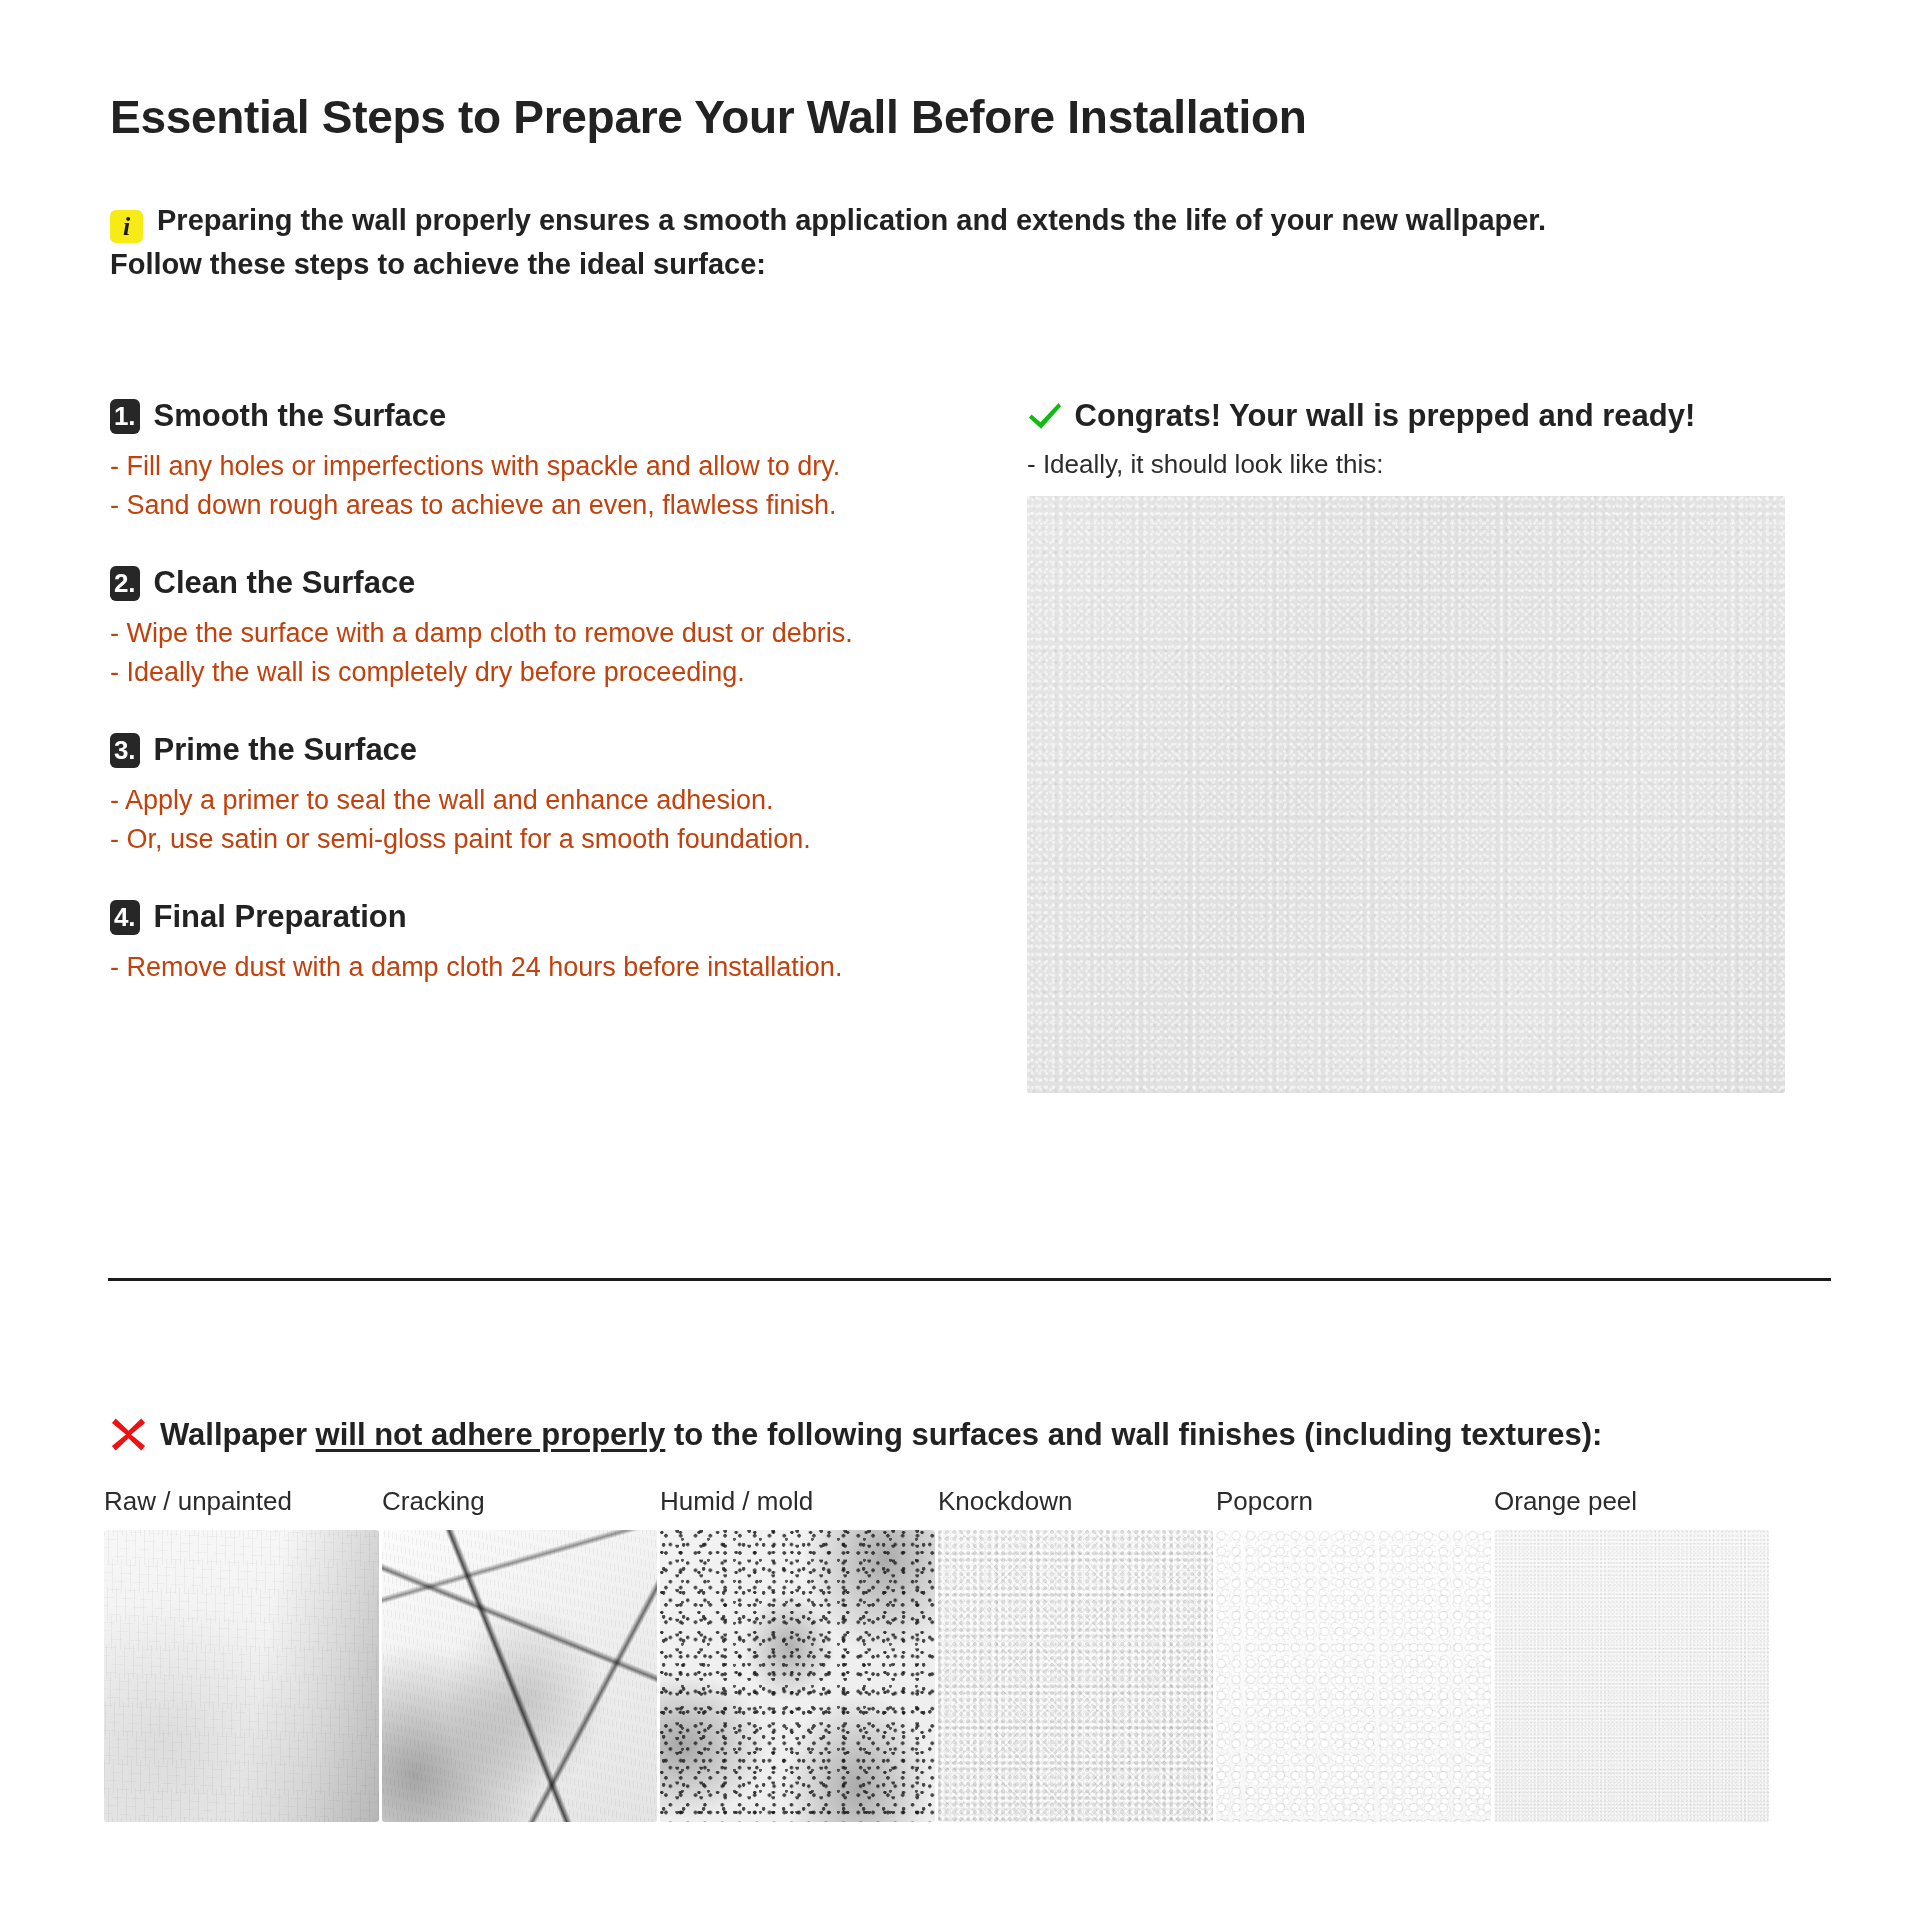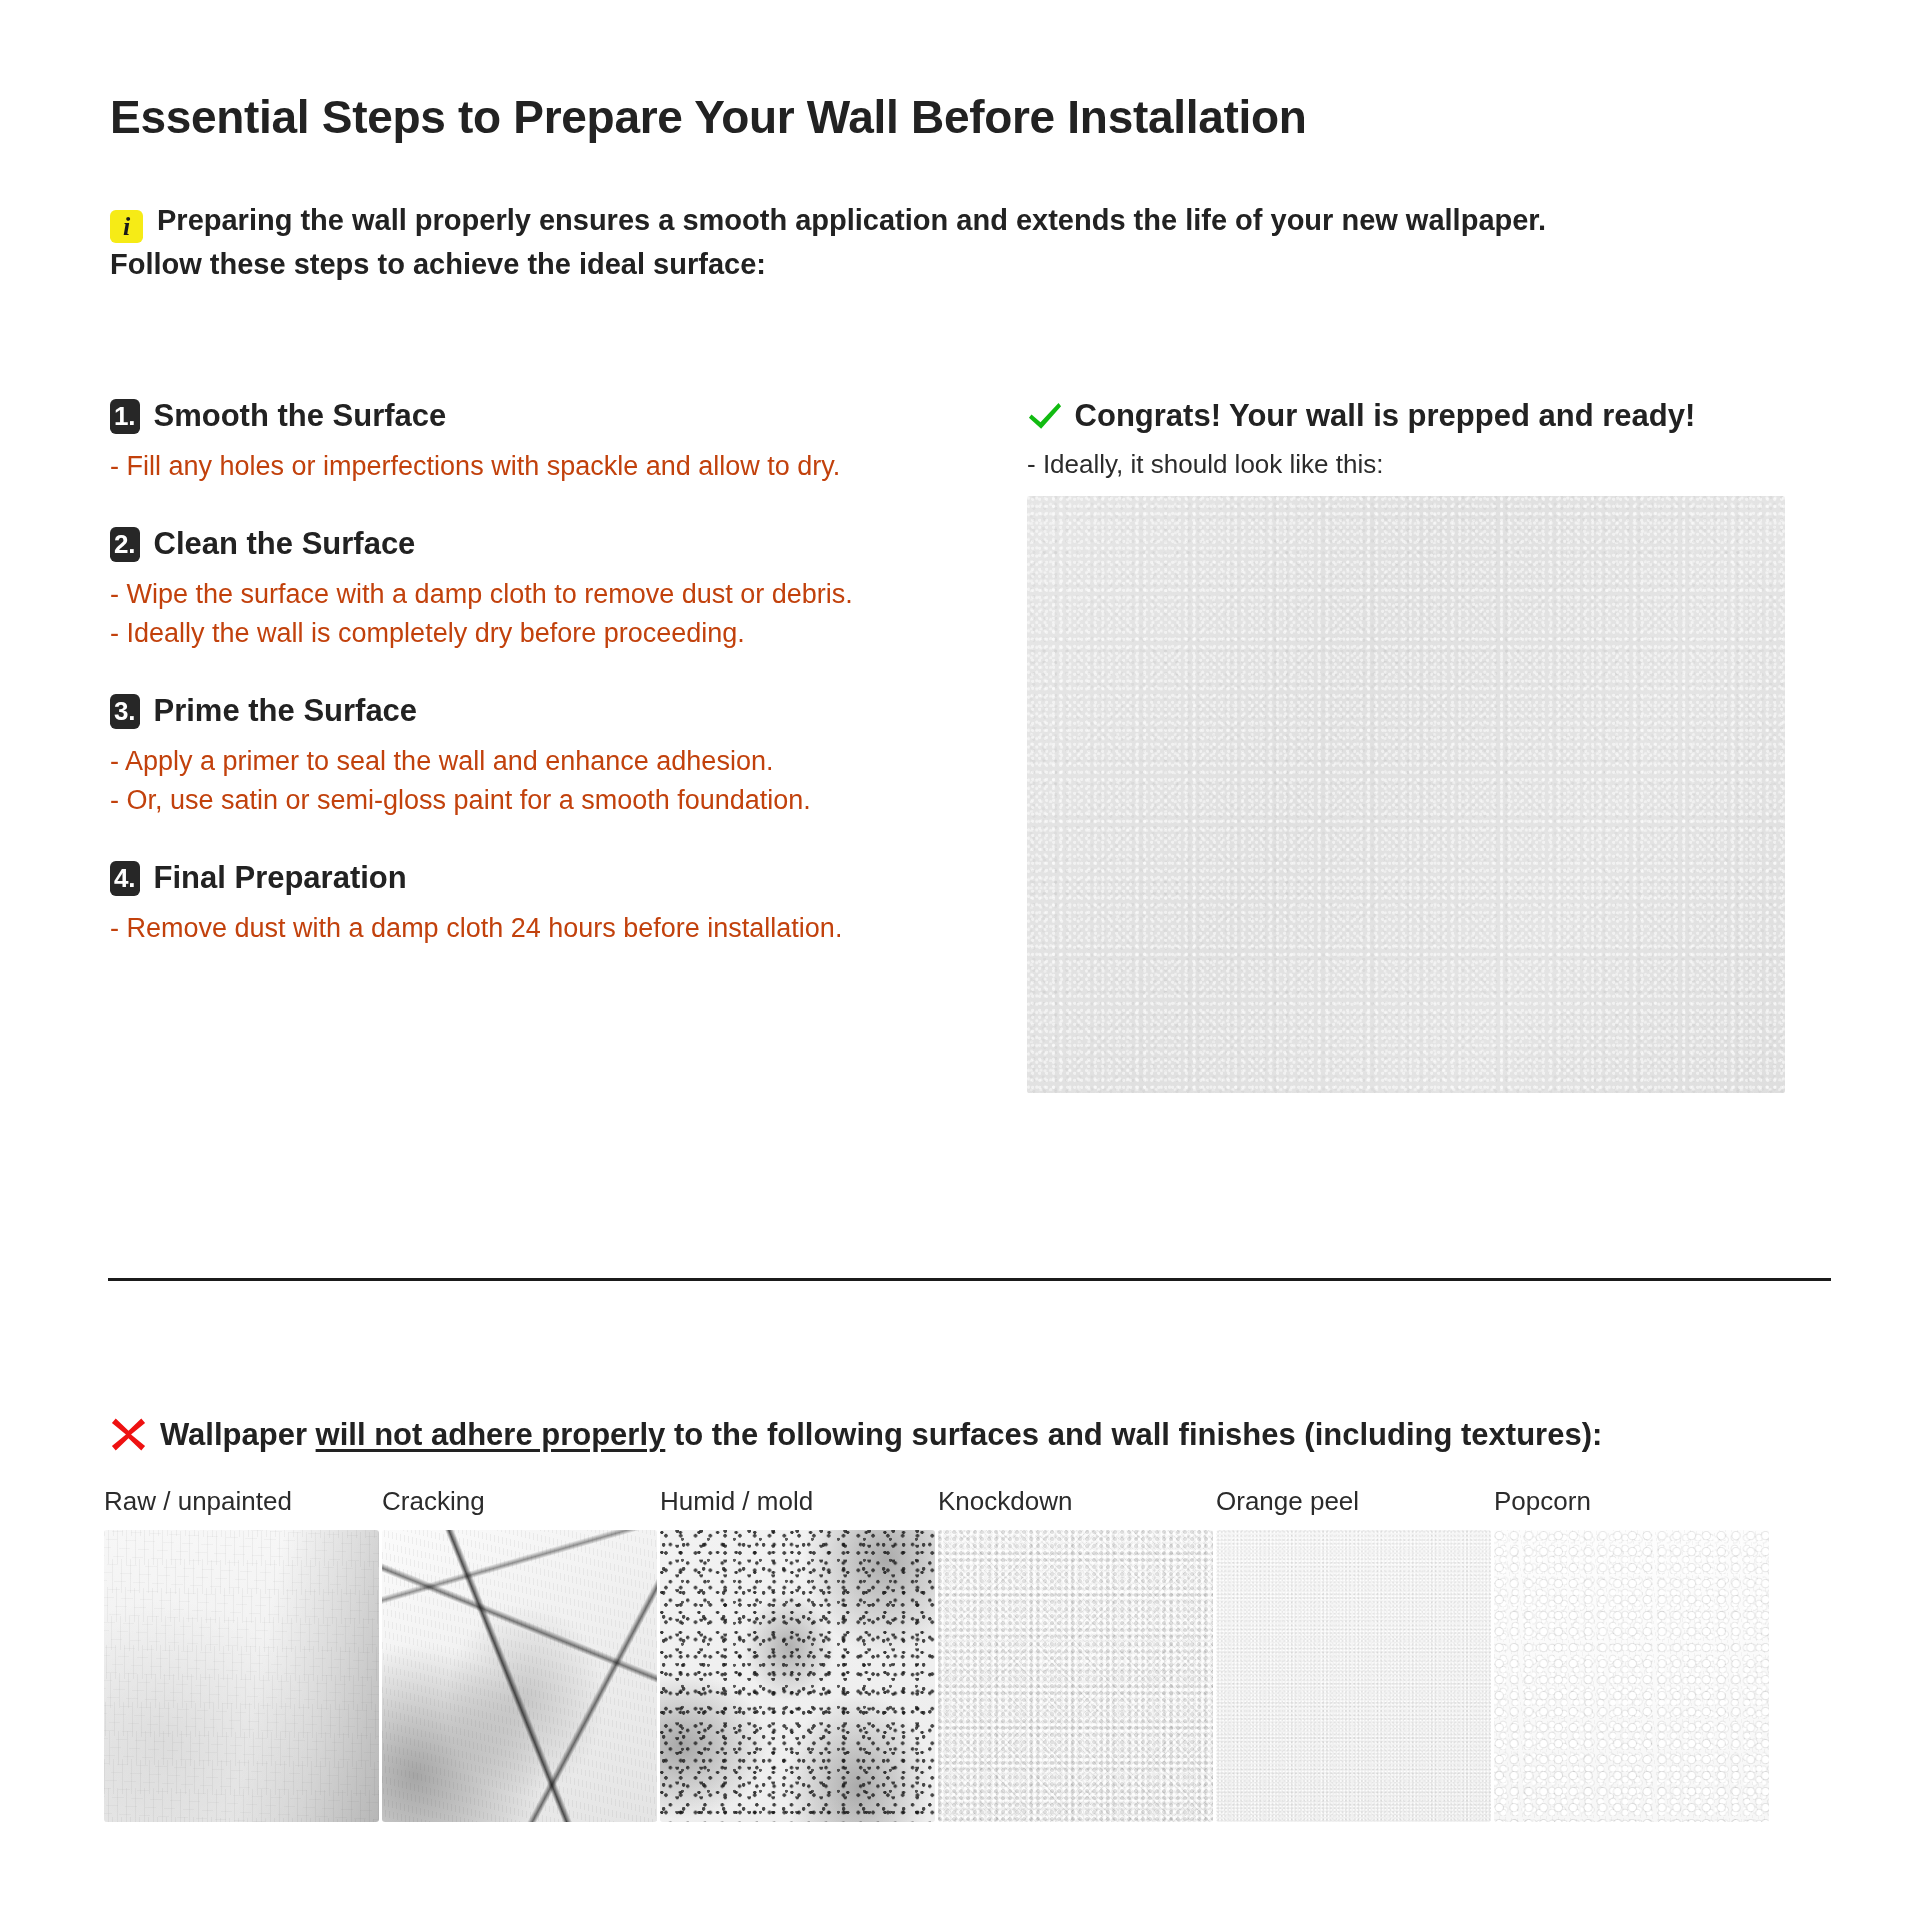--- a/index.html
+++ b/index.html
@@ -302,20 +302,21 @@
   </div>
 
   <div class="steps">
 
     <div class="step">
       <div class="step-head">
         <div class="num-badge">1.</div>
         <div class="step-title">Smooth the Surface</div>
       </div>
       <div class="step-line">- Fill any holes or imperfections with spackle and allow to dry.</div>
+      <div class="step-line">- Sand down rough areas to achieve an even, flawless finish.</div>
     </div>
 
     <div class="step">
       <div class="step-head">
         <div class="num-badge">2.</div>
         <div class="step-title">Clean the Surface</div>
       </div>
       <div class="step-line">- Wipe the surface with a damp cloth to remove dust or debris.</div>
       <div class="step-line">- Ideally the wall is completely dry before proceeding.</div>
     </div>
@@ -377,25 +378,25 @@
       <div class="swatch-label">Humid / mold</div>
       <div class="swatch-img tex-mold"></div>
     </div>
 
     <div class="swatch-cell">
       <div class="swatch-label">Knockdown</div>
       <div class="swatch-img tex-knock"></div>
     </div>
 
     <div class="swatch-cell">
+      <div class="swatch-label">Popcorn</div>
+      <div class="swatch-img tex-popcorn"></div>
+    </div>
+
+    <div class="swatch-cell">
       <div class="swatch-label">Orange peel</div>
       <div class="swatch-img tex-orange"></div>
     </div>
 
-    <div class="swatch-cell">
-      <div class="swatch-label">Popcorn</div>
-      <div class="swatch-img tex-popcorn"></div>
-    </div>
-
   </div>
 
 </div>
 
 
 </body></html>

